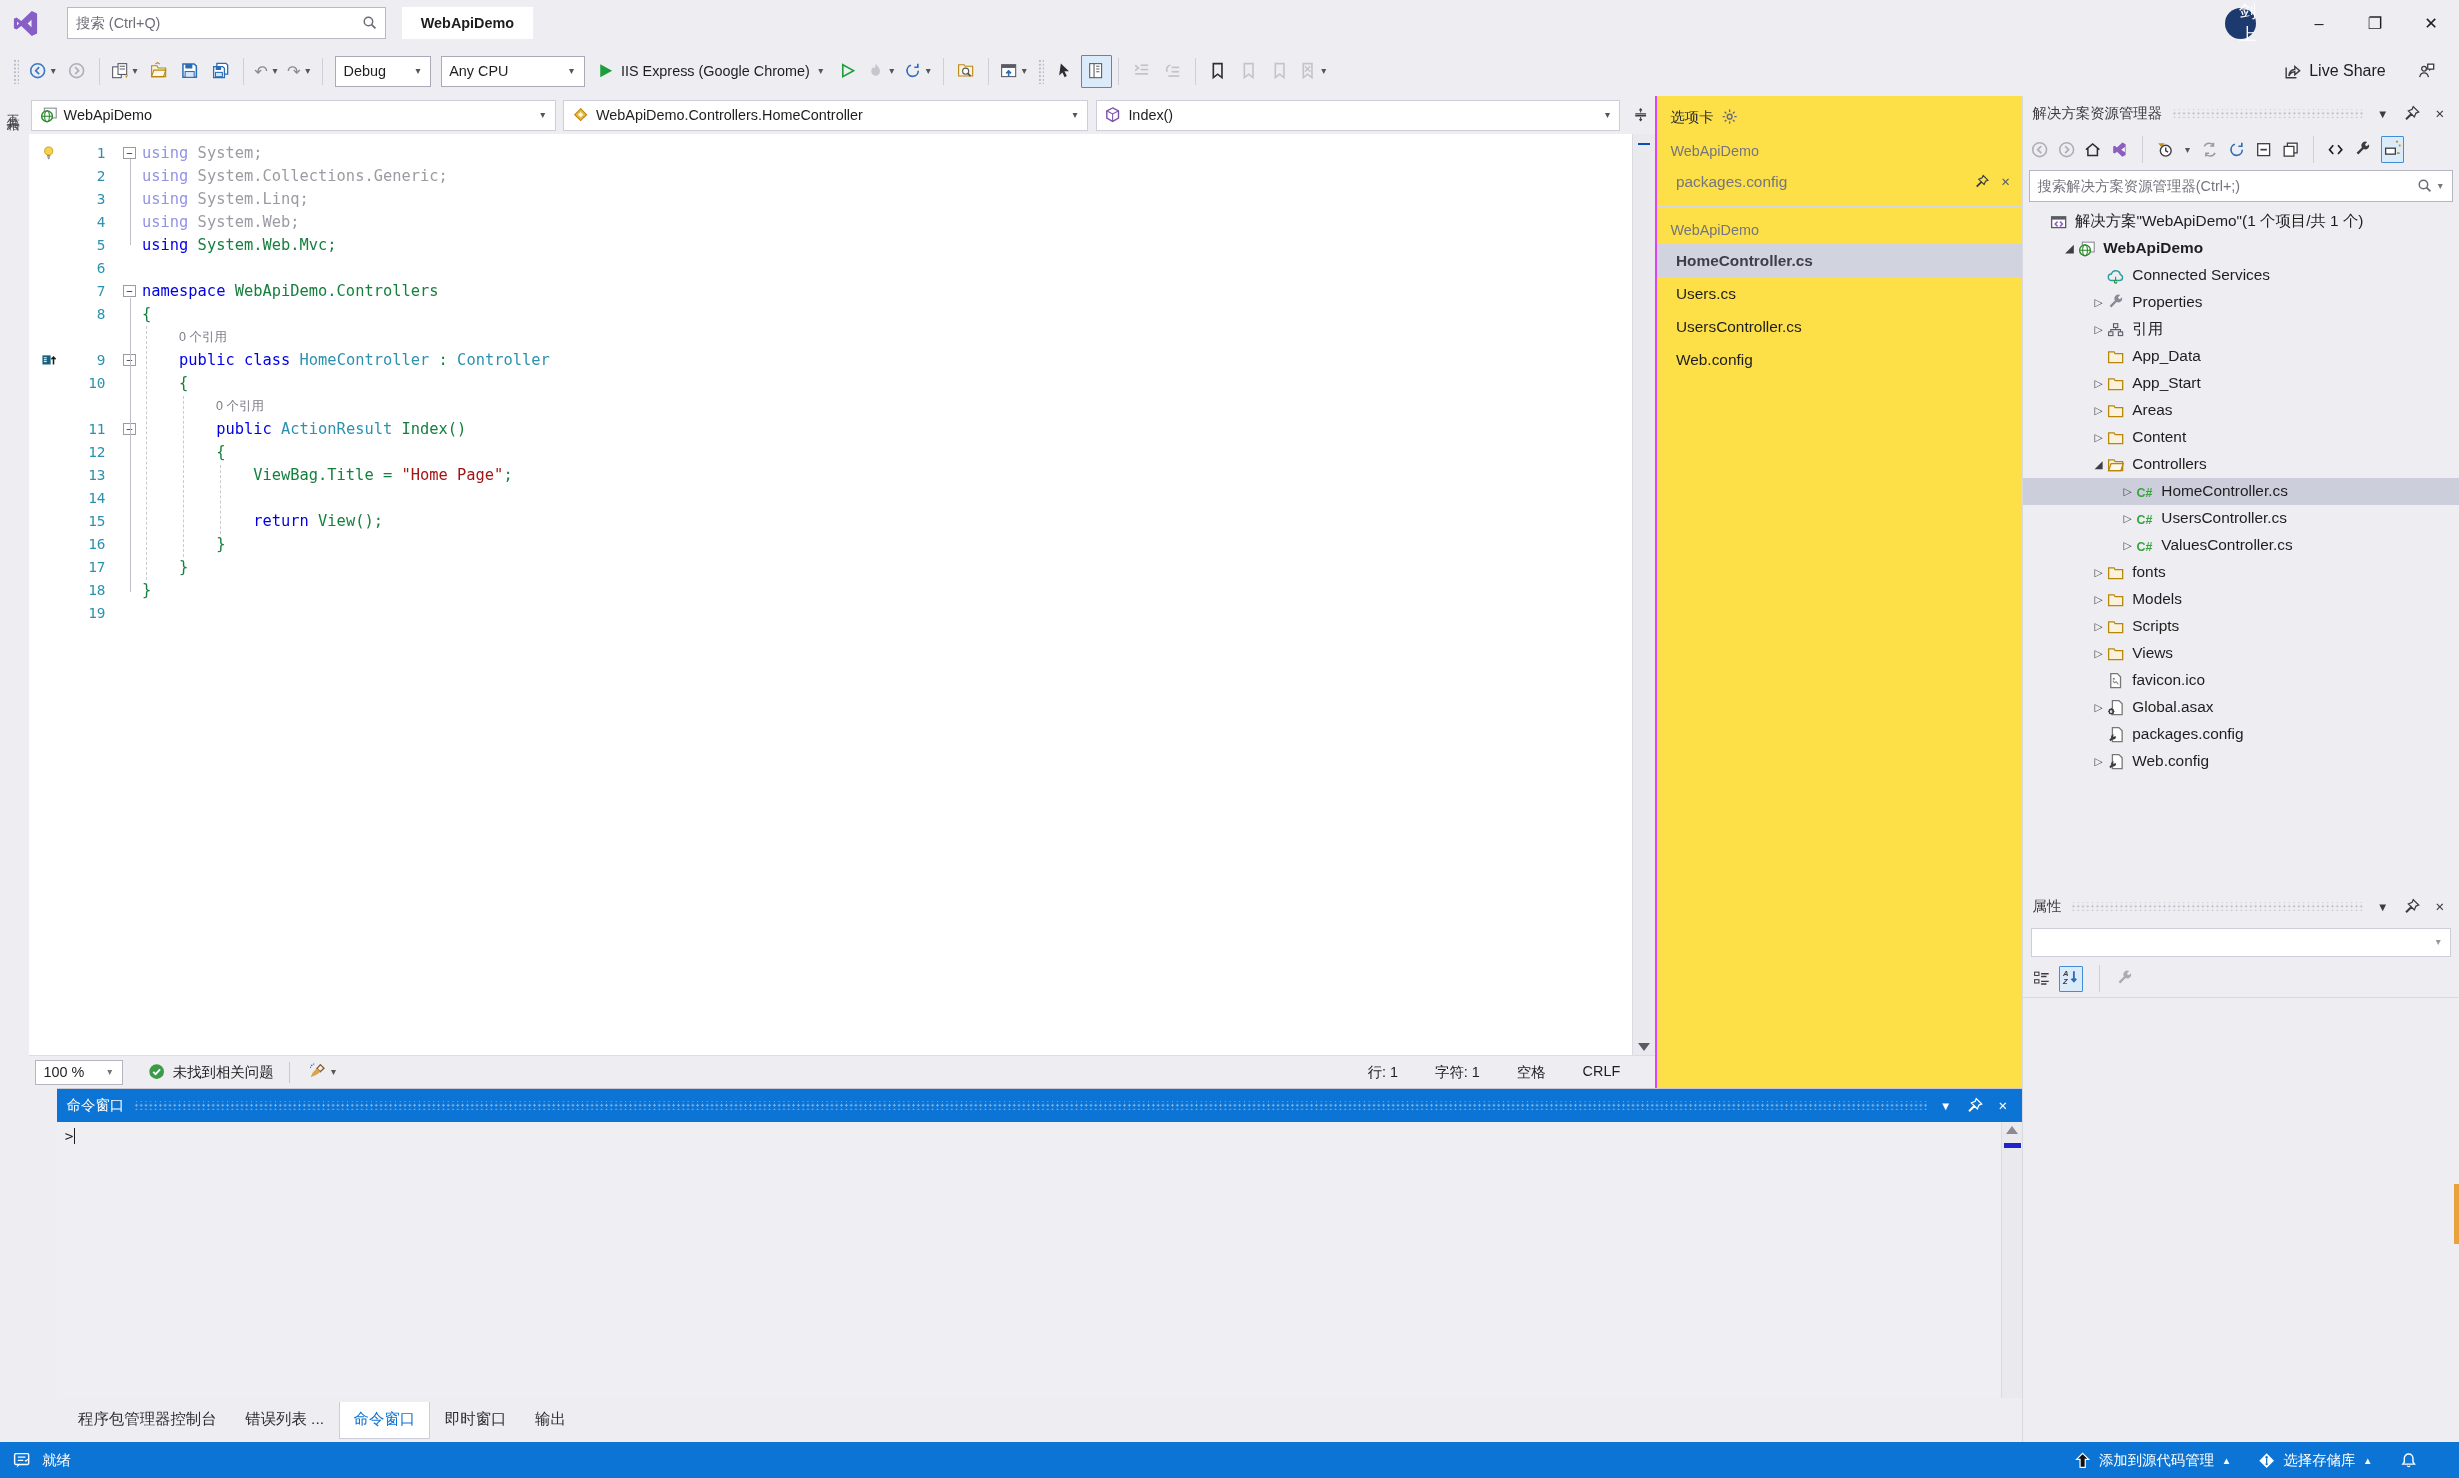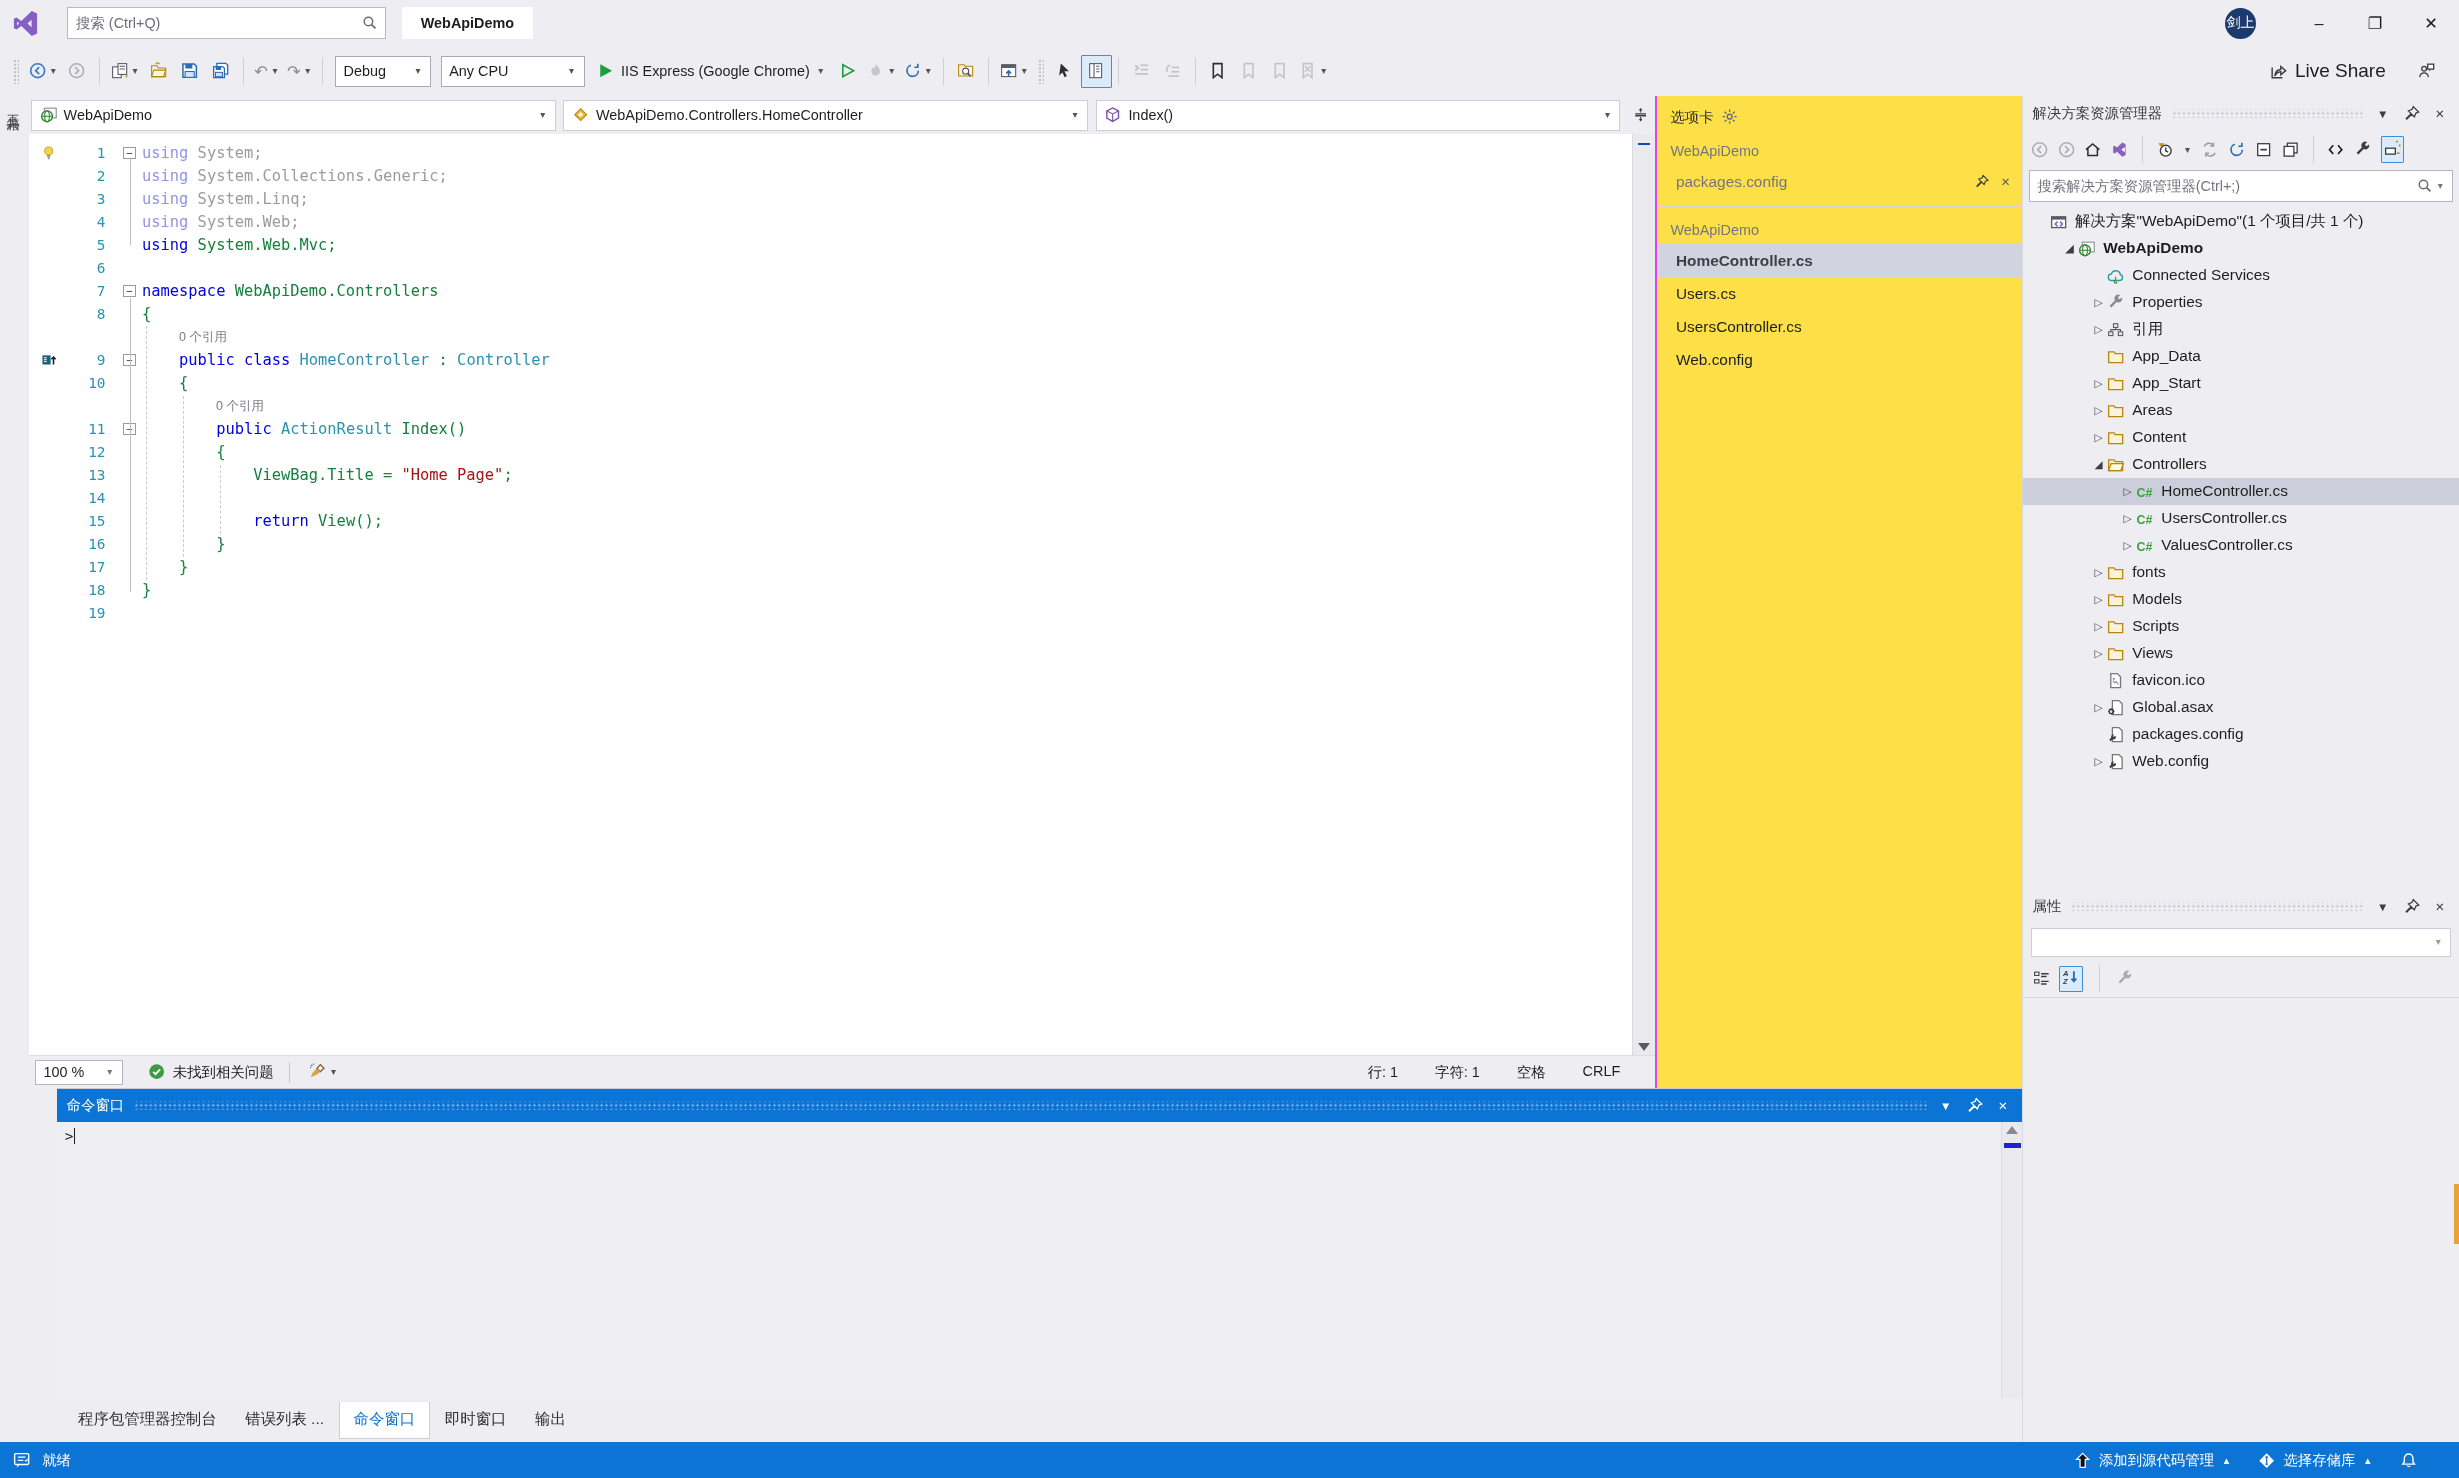--- a/index.html
+++ b/index.html
@@ -13,34 +13,34 @@
   
   .titlebar { height:46px; display:flex; align-items:center; padding-left:9.6px; background:#EEEEF2; }
   .vs-logo { width:29px; height:29px; margin:0 9.6px 0 1.9px; }
   .menubar { display:flex; align-items:center; }
   .menu-item { padding:5.8px 10.6px; font-size:14.4px; cursor:default; border-radius:1.9px; }
   .qsearch { margin-left:17.3px; width:319px; height:32px; background:#FFF; border:1px solid #B9B9C5; display:flex; align-items:center; padding:0 7.7px; }
   .qsearch input { border:none; outline:none; flex:1; font-size:14.4px; font-family:inherit; color:#1E1E1E; background:transparent; }
   .qsearch input::placeholder { color:#6D6D78; }
   .win-title { font-weight:bold; font-size:14.4px; background:#FFF; padding:7.7px 19px; margin-left:15.4px; }
   .tb-right { margin-left:auto; display:flex; align-items:center; }
-  .avatar { width:31px; height:31px; border-radius:50%; background:#1D3A6E; color:#FFF; font-size:14px; display:flex; align-items:center; justify-content:center; margin-right:35px;text-align:right; }
+  .avatar { width:31px; height:31px; border-radius:50%; background:#1D3A6E; color:#FFF; font-size:17px; display:flex; align-items:center; justify-content:center; margin-right:35px;text-align:right; }
   .winbtn { width:56px; height:46px; display:flex; align-items:center; justify-content:center; font-size:16.3px; color:#1E1E1E; }
 
   
   .toolbar { height:50px; display:flex; align-items:center; padding:0 7.7px; background:#EEEEF2; }
   .tgrip { width:5.8px; height:25px; margin:0 5.8px; background-image:radial-gradient(circle,#B9B9C8 1px,transparent 1.2px); background-size:3.8px 3.8px; }
   .tsep { width:1px; height:27px; background:#CFCFDA; margin:0 6.7px; }
   .tbtn { height:33px; min-width:31px; display:inline-flex; align-items:center; justify-content:center; padding:0 3.8px; border-radius:1.9px; gap:2.9px; }
   .tbtn .dd { font-size:8.6px; color:#555; }
   .combo { height:31px; background:#FFF; border:1px solid #A9A9B8; display:flex; align-items:center; padding:0 7.7px; font-size:14.4px; gap:7.7px; margin:0 4.8px; }
   .combo .dd { margin-left:auto; font-size:8.6px; color:#555; }
   .runbtn { display:flex; align-items:center; gap:6.7px; padding:0 7.7px; height:33px; font-size:14.4px; }
   .glyphbtn { font-size:16.3px; color:#8A8A96; }
-  .liveshare { margin-left:auto; display:flex; align-items:center; gap:7.7px; font-size:19px; }
+  .liveshare { margin-left:auto; display:flex; align-items:center; gap:7.7px; font-size:16px; }
 
   
   .main { display:flex; height:1346px; }
   .left-rail { width:29px; background:#EEEEF2; position:relative; }
   .rail-tab { writing-mode:vertical-rl; font-size:13.4px; color:#424249; position:absolute; top:7.7px; left:3.8px; letter-spacing:1.9px; }
   .center { flex:1; display:flex; flex-direction:column; min-width:0; }
   .upper { display:flex; height:992px; }
   .editor-col { flex:1; display:flex; flex-direction:column; min-width:0; }
   .right-col { width:437px; display:flex; flex-direction:column; border-left:1px solid #D8D8E0; }
 

